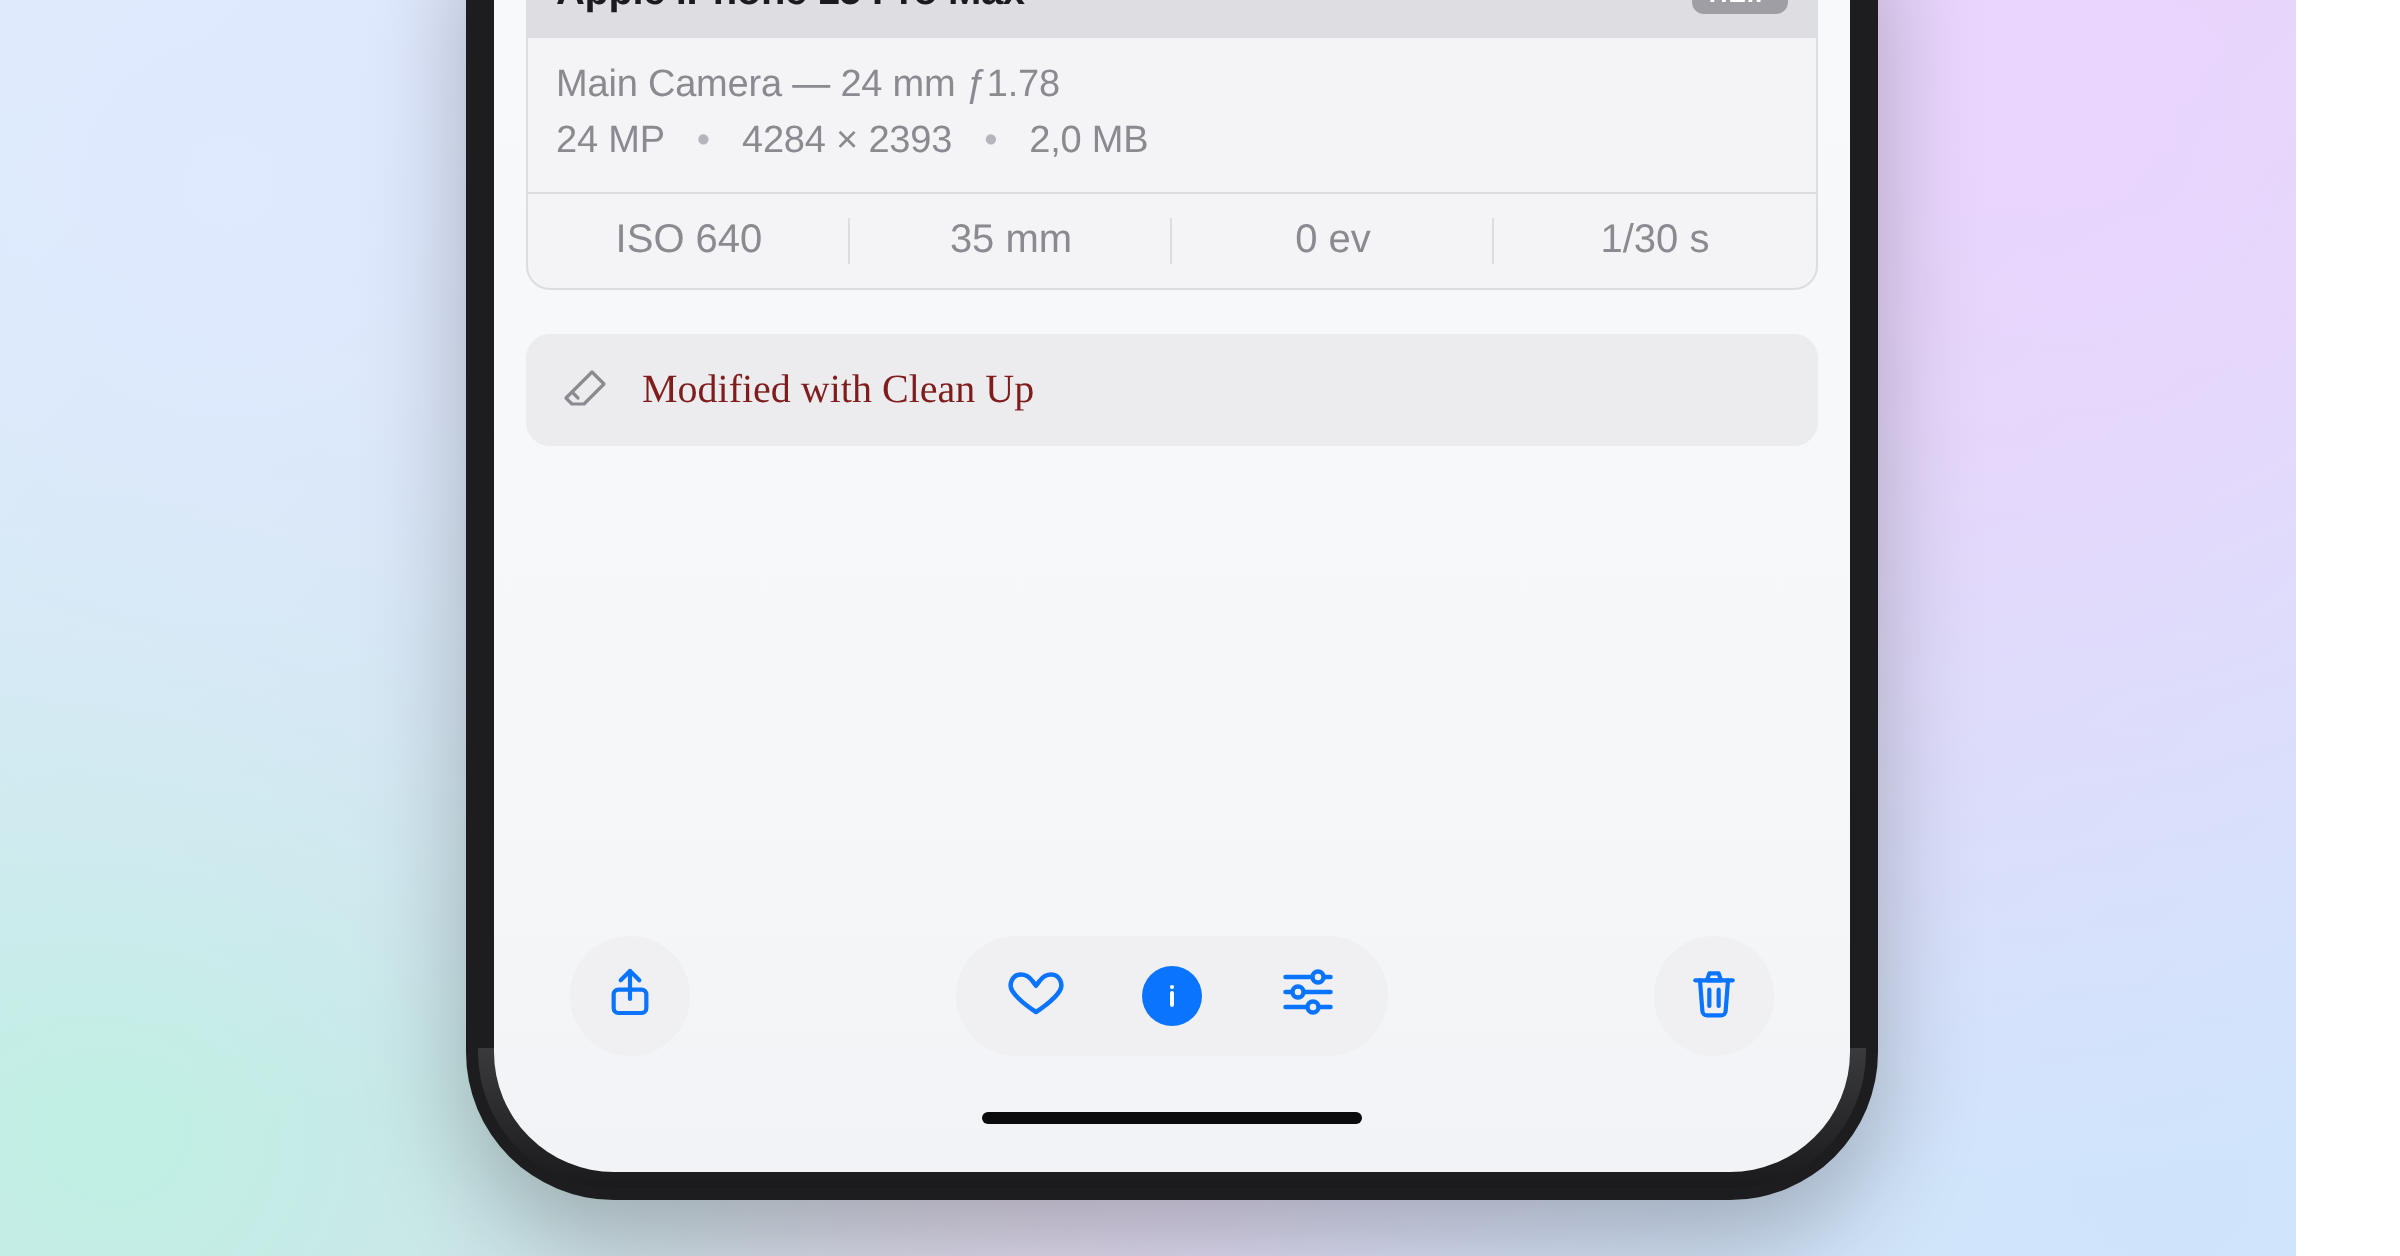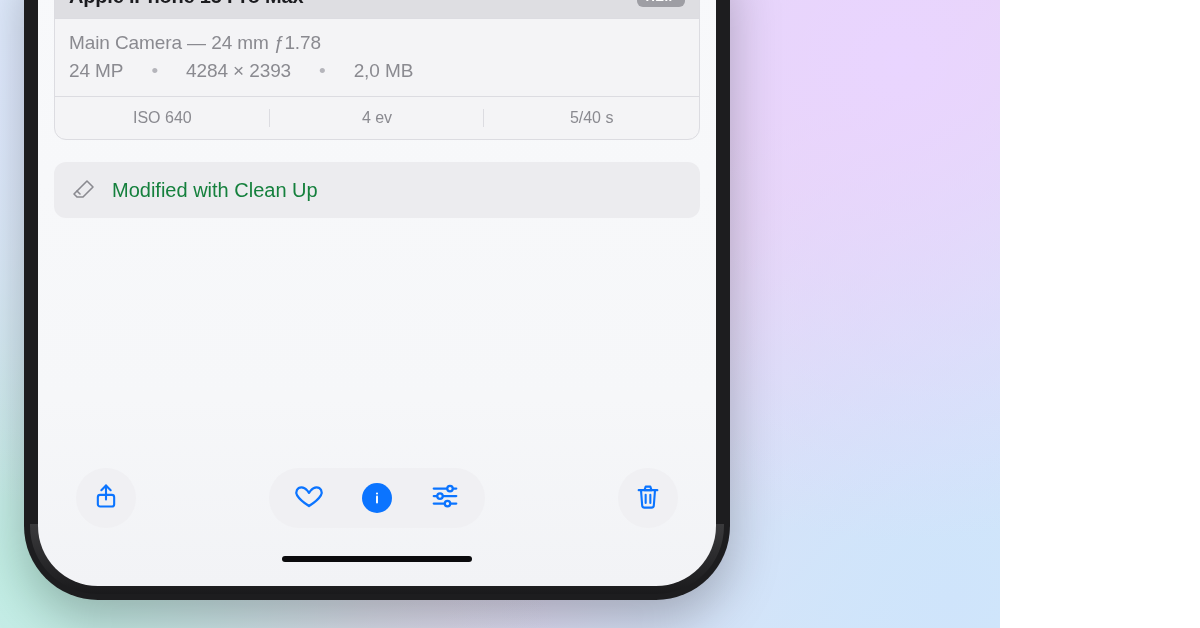--- a/index.html
+++ b/index.html
@@ -1,25 +1,25 @@
 <!DOCTYPE html>
 <html><head>
 <meta charset="utf-8">
 <style>
   * { margin: 0; padding: 0; box-sizing: border-box; }
   html, body { width: 1200px; height: 628px; overflow: hidden; font-family: -apple-system, "SF Pro Text", "Helvetica Neue", Arial, sans-serif; }
   .bg {
-    width: 1000px; height: 628px;
+    width: 1148px; height: 628px;
     background:
       radial-gradient(circle at 10% 15%, #dfe9ff 0%, rgba(223,233,255,0) 40%),
       radial-gradient(circle at 90% 10%, #e9d5ff 0%, rgba(233,213,255,0) 45%),
       radial-gradient(circle at 5% 90%, #bff0e3 0%, rgba(191,240,227,0) 45%),
       radial-gradient(circle at 95% 95%, #cfe4fb 0%, rgba(207,228,251,0) 45%),
       linear-gradient(135deg, #e0f0f9 0%, #e3d6f7 40%, #e8d4ef 60%, #cfeefa 100%);
-    display: flex; justify-content: flex-start; align-items: flex-start; padding-left: 24px;
+    display: flex; justify-content: center; align-items: flex-start; padding-left: 24px;
   }
   .device {
     position: relative;
     width: 706px;
     margin-top: -40px;
   }
   .frame {
     position: relative;
     width: 706px;
     height: 640px;
@@ -62,38 +62,38 @@
   }
   .device-name { font-size: 20px; font-weight: 600; color: #1b1b1f; letter-spacing: -0.2px; }
   .badge {
     background: #9e9ea4; color: #fff;
     font-size: 13px; font-weight: 600;
     border-radius: 6px; padding: 3px 8px;
     letter-spacing: 0.5px;
   }
   .card-body { padding: 10px 14px 12px 14px; border-top: 1px solid #dcdce1; }
   .meta-line { color: #8a8a90; font-size: 19px; line-height: 1.45; letter-spacing: -0.1px; }
-  .meta-row { display: flex; gap: 26px; align-items: baseline; }
+  .meta-row { display: flex; gap: 14px; align-items: baseline; }
   .dot { color: #b5b5bb; padding: 0 2px; }
   .card-stats {
     display: flex; border-top: 1px solid #dcdce1;
-    color: #8a8a90; font-size: 16px;
+    color: #8a8a90; font-size: 20px;
   }
   .stat { padding: 12px 0; text-align: center; position: relative; flex: 1; }
   .stat:not(:last-child)::after {
     content: ""; position: absolute; right: 0; top: 12px; bottom: 12px;
     width: 1px; background: #dcdce1;
   }
   .modified-pill {
     margin-top: 22px;
     background: #ececef;
     border-radius: 12px;
     padding: 16px 18px;
     display: flex; align-items: center; gap: 16px;
-    color: #15803d; font-size: 20px;
+    color: #7f1d1d; font-size: 20px; font-family: Liberation Serif, serif;
   }
   .eraser-icon { width: 24px; height: 24px; flex-shrink: 0; }
 
   .toolbar {
     display: flex; justify-content: space-between; align-items: center;
     padding: 0 38px 58px 38px;
   }
   .circle-btn {
     width: 60px; height: 60px; border-radius: 50%;
     background: #f0f0f3; display: flex; align-items: center; justify-content: center;
@@ -139,22 +139,23 @@
               <div class="meta-line meta-row">
                 <span>24 MP</span>
                 <span class="dot">•</span>
                 <span>4284 × 2393</span>
                 <span class="dot">•</span>
                 <span>2,0 MB</span>
               </div>
             </div>
             <div class="card-stats">
               <div class="stat">ISO 640</div>
-              <div class="stat">4 ev</div>
-              <div class="stat">5/40 s</div>
+              <div class="stat">35 mm</div>
+              <div class="stat">0 ev</div>
+              <div class="stat">1/30 s</div>
             </div>
           </div>
 
           <div class="modified-pill">
             <span class="eraser-icon">
               <svg viewBox="0 0 24 24" fill="none" stroke="#8a8a90" stroke-width="1.6" stroke-linejoin="round" stroke-linecap="round">
                 <path d="M15 3l6 6-10 10H5l-3-3 13-13z"></path>
                 <path d="M8 16l-3-3"></path>
               </svg>
             </span>

